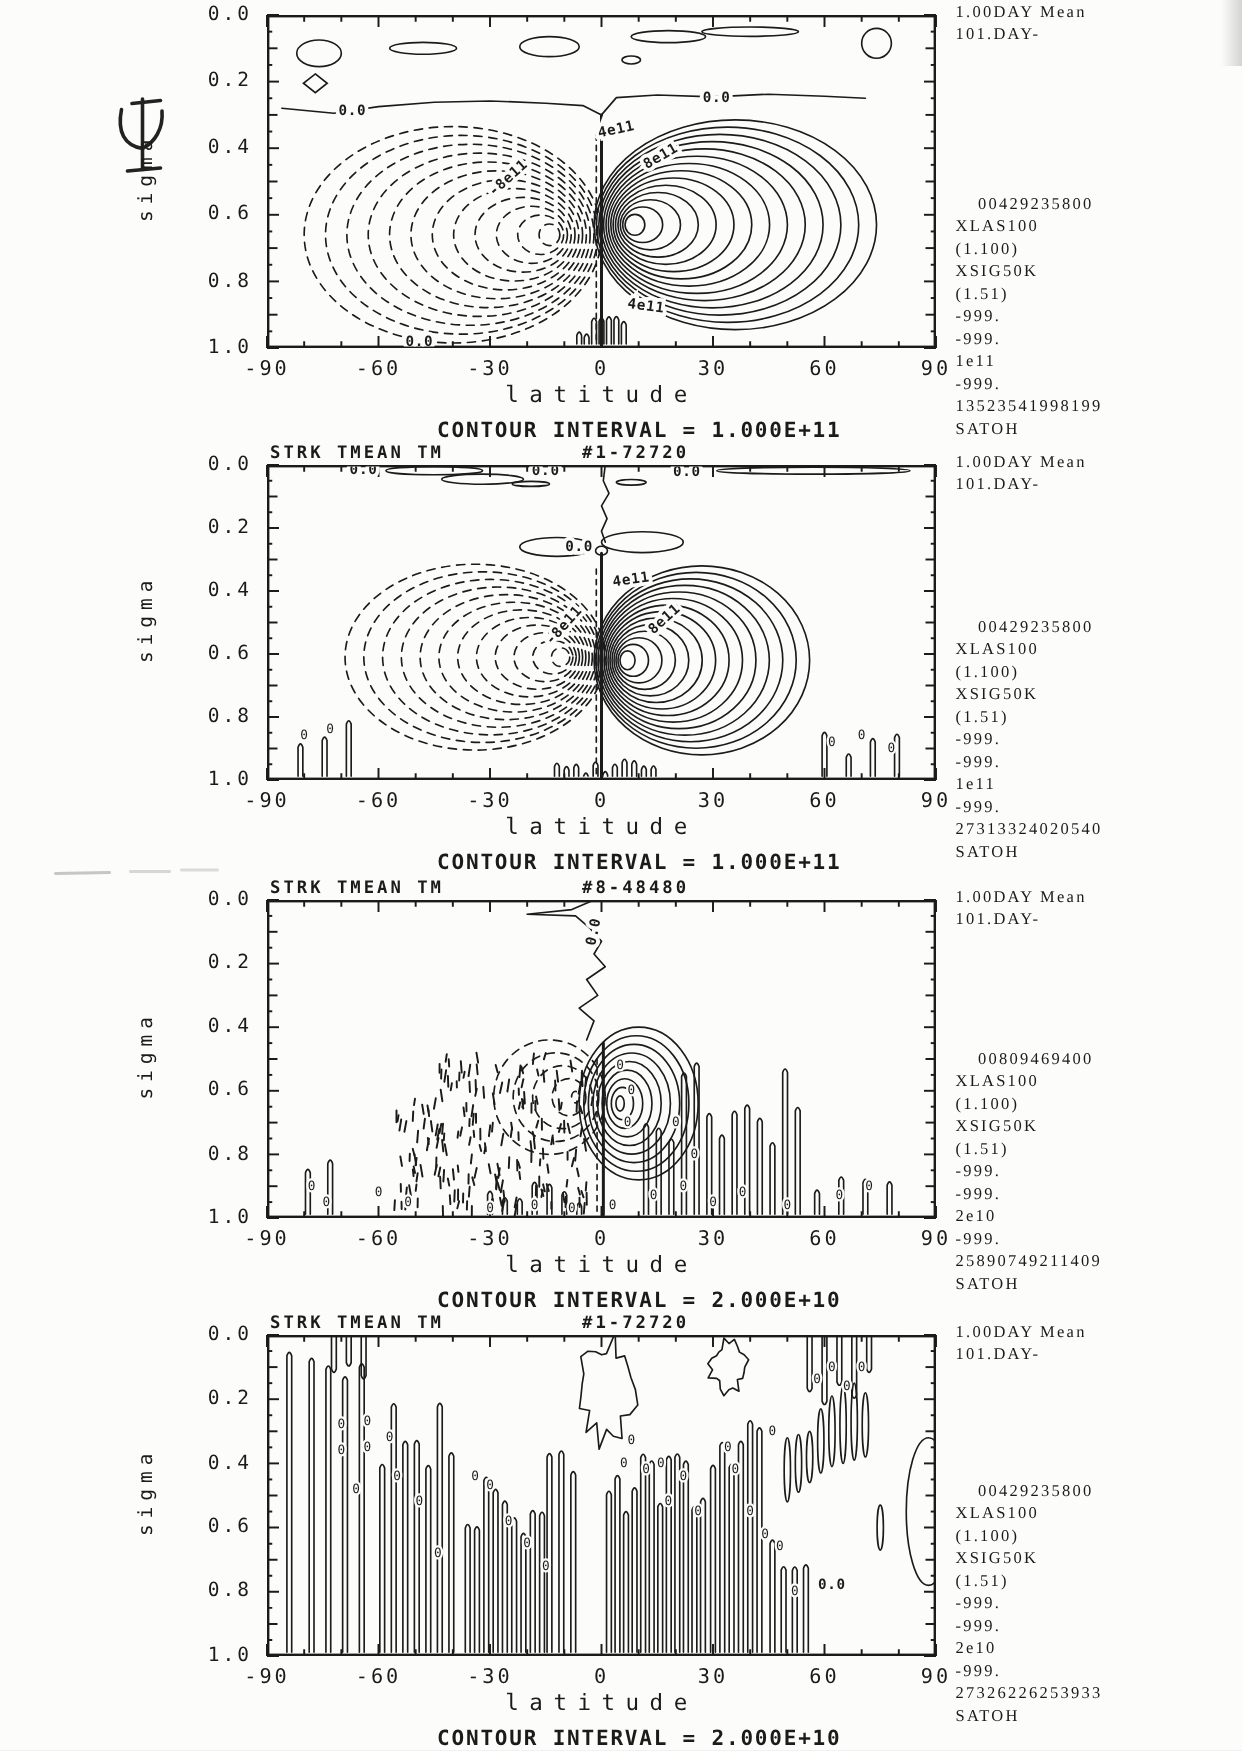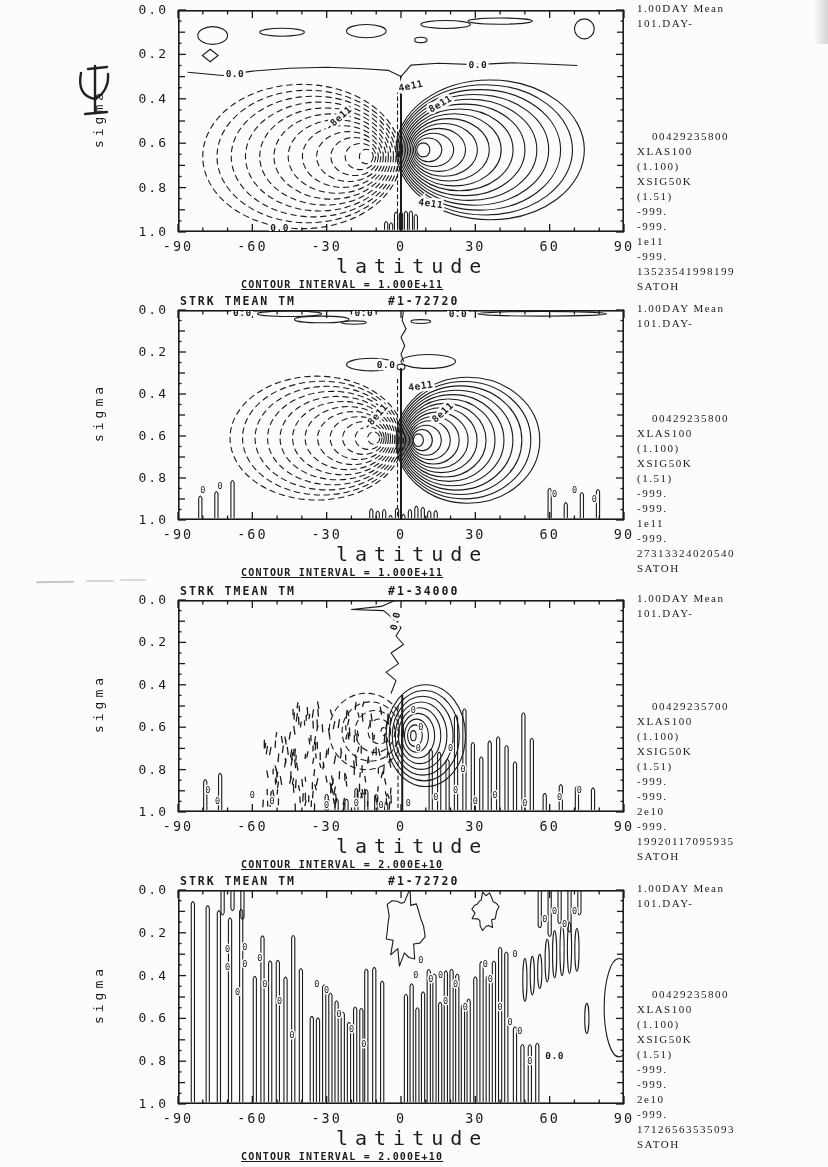--- a/index.html
+++ b/index.html
@@ -3,22 +3,22 @@
 <meta charset="utf-8">
 <style>
   html,body{margin:0;padding:0;background:#e9e9e9;}
   .page{position:relative;width:828px;height:1167px;background:#fcfcfb;overflow:hidden;
         font-family:"DejaVu Sans Mono","Liberation Mono",monospace;color:#1b1b1b;}
   .panel-title{position:absolute;font-size:11.5px;font-weight:bold;letter-spacing:2px;white-space:nowrap;}
   .run-id{position:absolute;font-size:11.5px;font-weight:bold;letter-spacing:2px;white-space:nowrap;}
   .ytick{position:absolute;width:56px;text-align:right;font-size:13px;letter-spacing:2px;}
   .xtick{position:absolute;width:60px;text-align:center;font-size:13.5px;letter-spacing:2px;}
   .ylabel{position:absolute;width:120px;text-align:center;font-size:13px;letter-spacing:4px;transform:rotate(-90deg);}
-  .xlabel{position:absolute;width:130px;text-align:center;font-size:20px;letter-spacing:7px;}
-  .caption{position:absolute;width:320px;text-align:left;font-size:10px;font-weight:bold;letter-spacing:1.2px;text-decoration:underline;}
+  .xlabel{position:absolute;width:130px;text-align:center;font-size:15px;letter-spacing:7px;}
+  .caption{position:absolute;width:320px;text-align:right;font-size:14px;font-weight:bold;letter-spacing:1.2px;}
   .meta{position:absolute;width:190px;font-size:11px;letter-spacing:1.5px;}
   .meta div{position:absolute;left:0;white-space:nowrap;font-family:Liberation Serif, serif;}
   .meta .indent{padding-left:15px;}
   .plot{position:absolute;overflow:visible;}
   svg{font-family:inherit;}
   .psi{position:absolute;left:74px;top:64px;width:46px;height:54px;}
   .psi path{stroke:#222;stroke-width:2.4;fill:none;stroke-linecap:round;}
   .artifact{position:absolute;height:2px;background:#8f8f8f;border-radius:1px;}
   .a1{left:36px;top:581px;width:38px;opacity:.5;transform:rotate(-1deg);}
   .a2{left:86px;top:580px;width:28px;opacity:.35;}
@@ -406,50 +406,50 @@
           <text x="198.2222222222222" y="107.10000000000001" font-size="9.5" font-weight="bold" letter-spacing="0.5" text-anchor="middle" dominant-baseline="middle" fill="#1b1b1b" stroke="#fcfcfb" stroke-width="5" paint-order="stroke" transform="rotate(-48 198.2222222222222 107.10000000000001)">-8e11</text>
           <text x="208.13333333333333" y="55.02" font-size="9.5" font-weight="bold" letter-spacing="0.5" text-anchor="middle" dominant-baseline="middle" fill="#1b1b1b" stroke="#fcfcfb" stroke-width="5" paint-order="stroke" transform="rotate(0 208.13333333333333 55.02)">0.0</text>
           <text x="64.42222222222222" y="3.15" font-size="9.5" font-weight="bold" letter-spacing="0.5" text-anchor="middle" dominant-baseline="middle" fill="#1b1b1b" stroke="#fcfcfb" stroke-width="5" paint-order="stroke" transform="rotate(0 64.42222222222222 3.15)">0.0</text>
           <text x="185.83333333333334" y="3.78" font-size="9.5" font-weight="bold" letter-spacing="0.5" text-anchor="middle" dominant-baseline="middle" fill="#1b1b1b" stroke="#fcfcfb" stroke-width="5" paint-order="stroke" transform="rotate(0 185.83333333333334 3.78)">0.0</text>
           <text x="279.9888888888889" y="4.62" font-size="9.5" font-weight="bold" letter-spacing="0.5" text-anchor="middle" dominant-baseline="middle" fill="#1b1b1b" stroke="#fcfcfb" stroke-width="5" paint-order="stroke" transform="rotate(0 279.9888888888889 4.62)">0.0</text>
         </g>
       </svg>
     </section>
     <section style="position: absolute; left: 0px; top: 0px;">
       <span class="panel-title" style="left: 180px; top: 584px;">STRK TMEAN TM</span>
-      <span class="run-id" style="left: 388px; top: 584px;">#1-34000</span>
+      <span class="run-id" style="left: 388px; top: 584px;">#8-48480</span>
       <span class="ytick" style="left: 112px; top: 592px;">0.0</span>
       <span class="ytick" style="left: 112px; top: 634.4px;">0.2</span>
       <span class="ytick" style="left: 112px; top: 676.8px;">0.4</span>
       <span class="ytick" style="left: 112px; top: 719.2px;">0.6</span>
       <span class="ytick" style="left: 112px; top: 761.6px;">0.8</span>
       <span class="ytick" style="left: 112px; top: 804px;">1.0</span>
       <span class="ylabel" style="left: 38px; top: 696px;">sigma</span>
       <span class="xtick" style="left: 148px; top: 818px;">-90</span>
       <span class="xtick" style="left: 222.333px; top: 818px;">-60</span>
       <span class="xtick" style="left: 296.667px; top: 818px;">-30</span>
       <span class="xtick" style="left: 371px; top: 818px;">0</span>
       <span class="xtick" style="left: 445.333px; top: 818px;">30</span>
       <span class="xtick" style="left: 519.667px; top: 818px;">60</span>
       <span class="xtick" style="left: 594px; top: 818px;">90</span>
       <span class="xlabel" style="left: 336px; top: 834px;">latitude</span>
       <div class="caption" style="left: 241px; top: 859px;">CONTOUR INTERVAL = 2.000E+10</div>
       <div class="meta" style="left: 637px; top: 592px; height: 300px;">
         <div style="top: 0px;">1.00DAY Mean</div>
         <div style="top: 15px;">101.DAY-</div>
-        <div class="indent" style="top: 108px;">00429235700</div>
+        <div class="indent" style="top: 108px;">00809469400</div>
         <div style="top: 123px;">XLAS100</div>
         <div style="top: 138px;">(1.100)</div>
         <div style="top: 153px;">XSIG50K</div>
         <div style="top: 168px;">(1.51)</div>
         <div style="top: 183px;">-999.</div>
         <div style="top: 198px;">-999.</div>
         <div style="top: 213px;">2e10</div>
         <div style="top: 228px;">-999.</div>
-        <div style="top: 243px;">19920117095935</div>
+        <div style="top: 243px;">25890749211409</div>
         <div style="top: 258px;">SATOH</div>
       </div>
       <svg viewBox="0 0 446 212" width="446" height="212" class="plot" style="left: 178px; top: 600px;">
         <defs>
           <clipPath id="clip-p2">
             <rect x="1" y="1" width="444" height="210"></rect>
           </clipPath>
         </defs>
         <rect x="0.8" y="0.8" width="444.4" height="210.4" fill="none" stroke="#1b1b1b" stroke-width="1.6"></rect>
         <g stroke="#1b1b1b" stroke-width="1.3">
@@ -811,21 +811,21 @@
         <div style="top: 15px;">101.DAY-</div>
         <div class="indent" style="top: 106px;">00429235800</div>
         <div style="top: 121px;">XLAS100</div>
         <div style="top: 136px;">(1.100)</div>
         <div style="top: 151px;">XSIG50K</div>
         <div style="top: 166px;">(1.51)</div>
         <div style="top: 181px;">-999.</div>
         <div style="top: 196px;">-999.</div>
         <div style="top: 211px;">2e10</div>
         <div style="top: 226px;">-999.</div>
-        <div style="top: 241px;">17126563535093</div>
+        <div style="top: 241px;">27326226253933</div>
         <div style="top: 256px;">SATOH</div>
       </div>
       <svg viewBox="0 0 446 214" width="446" height="214" class="plot" style="left: 178px; top: 890px;">
         <defs>
           <clipPath id="clip-p3">
             <rect x="1" y="1" width="444" height="212"></rect>
           </clipPath>
         </defs>
         <rect x="0.8" y="0.8" width="444.4" height="212.4" fill="none" stroke="#1b1b1b" stroke-width="1.6"></rect>
         <g stroke="#1b1b1b" stroke-width="1.3">

